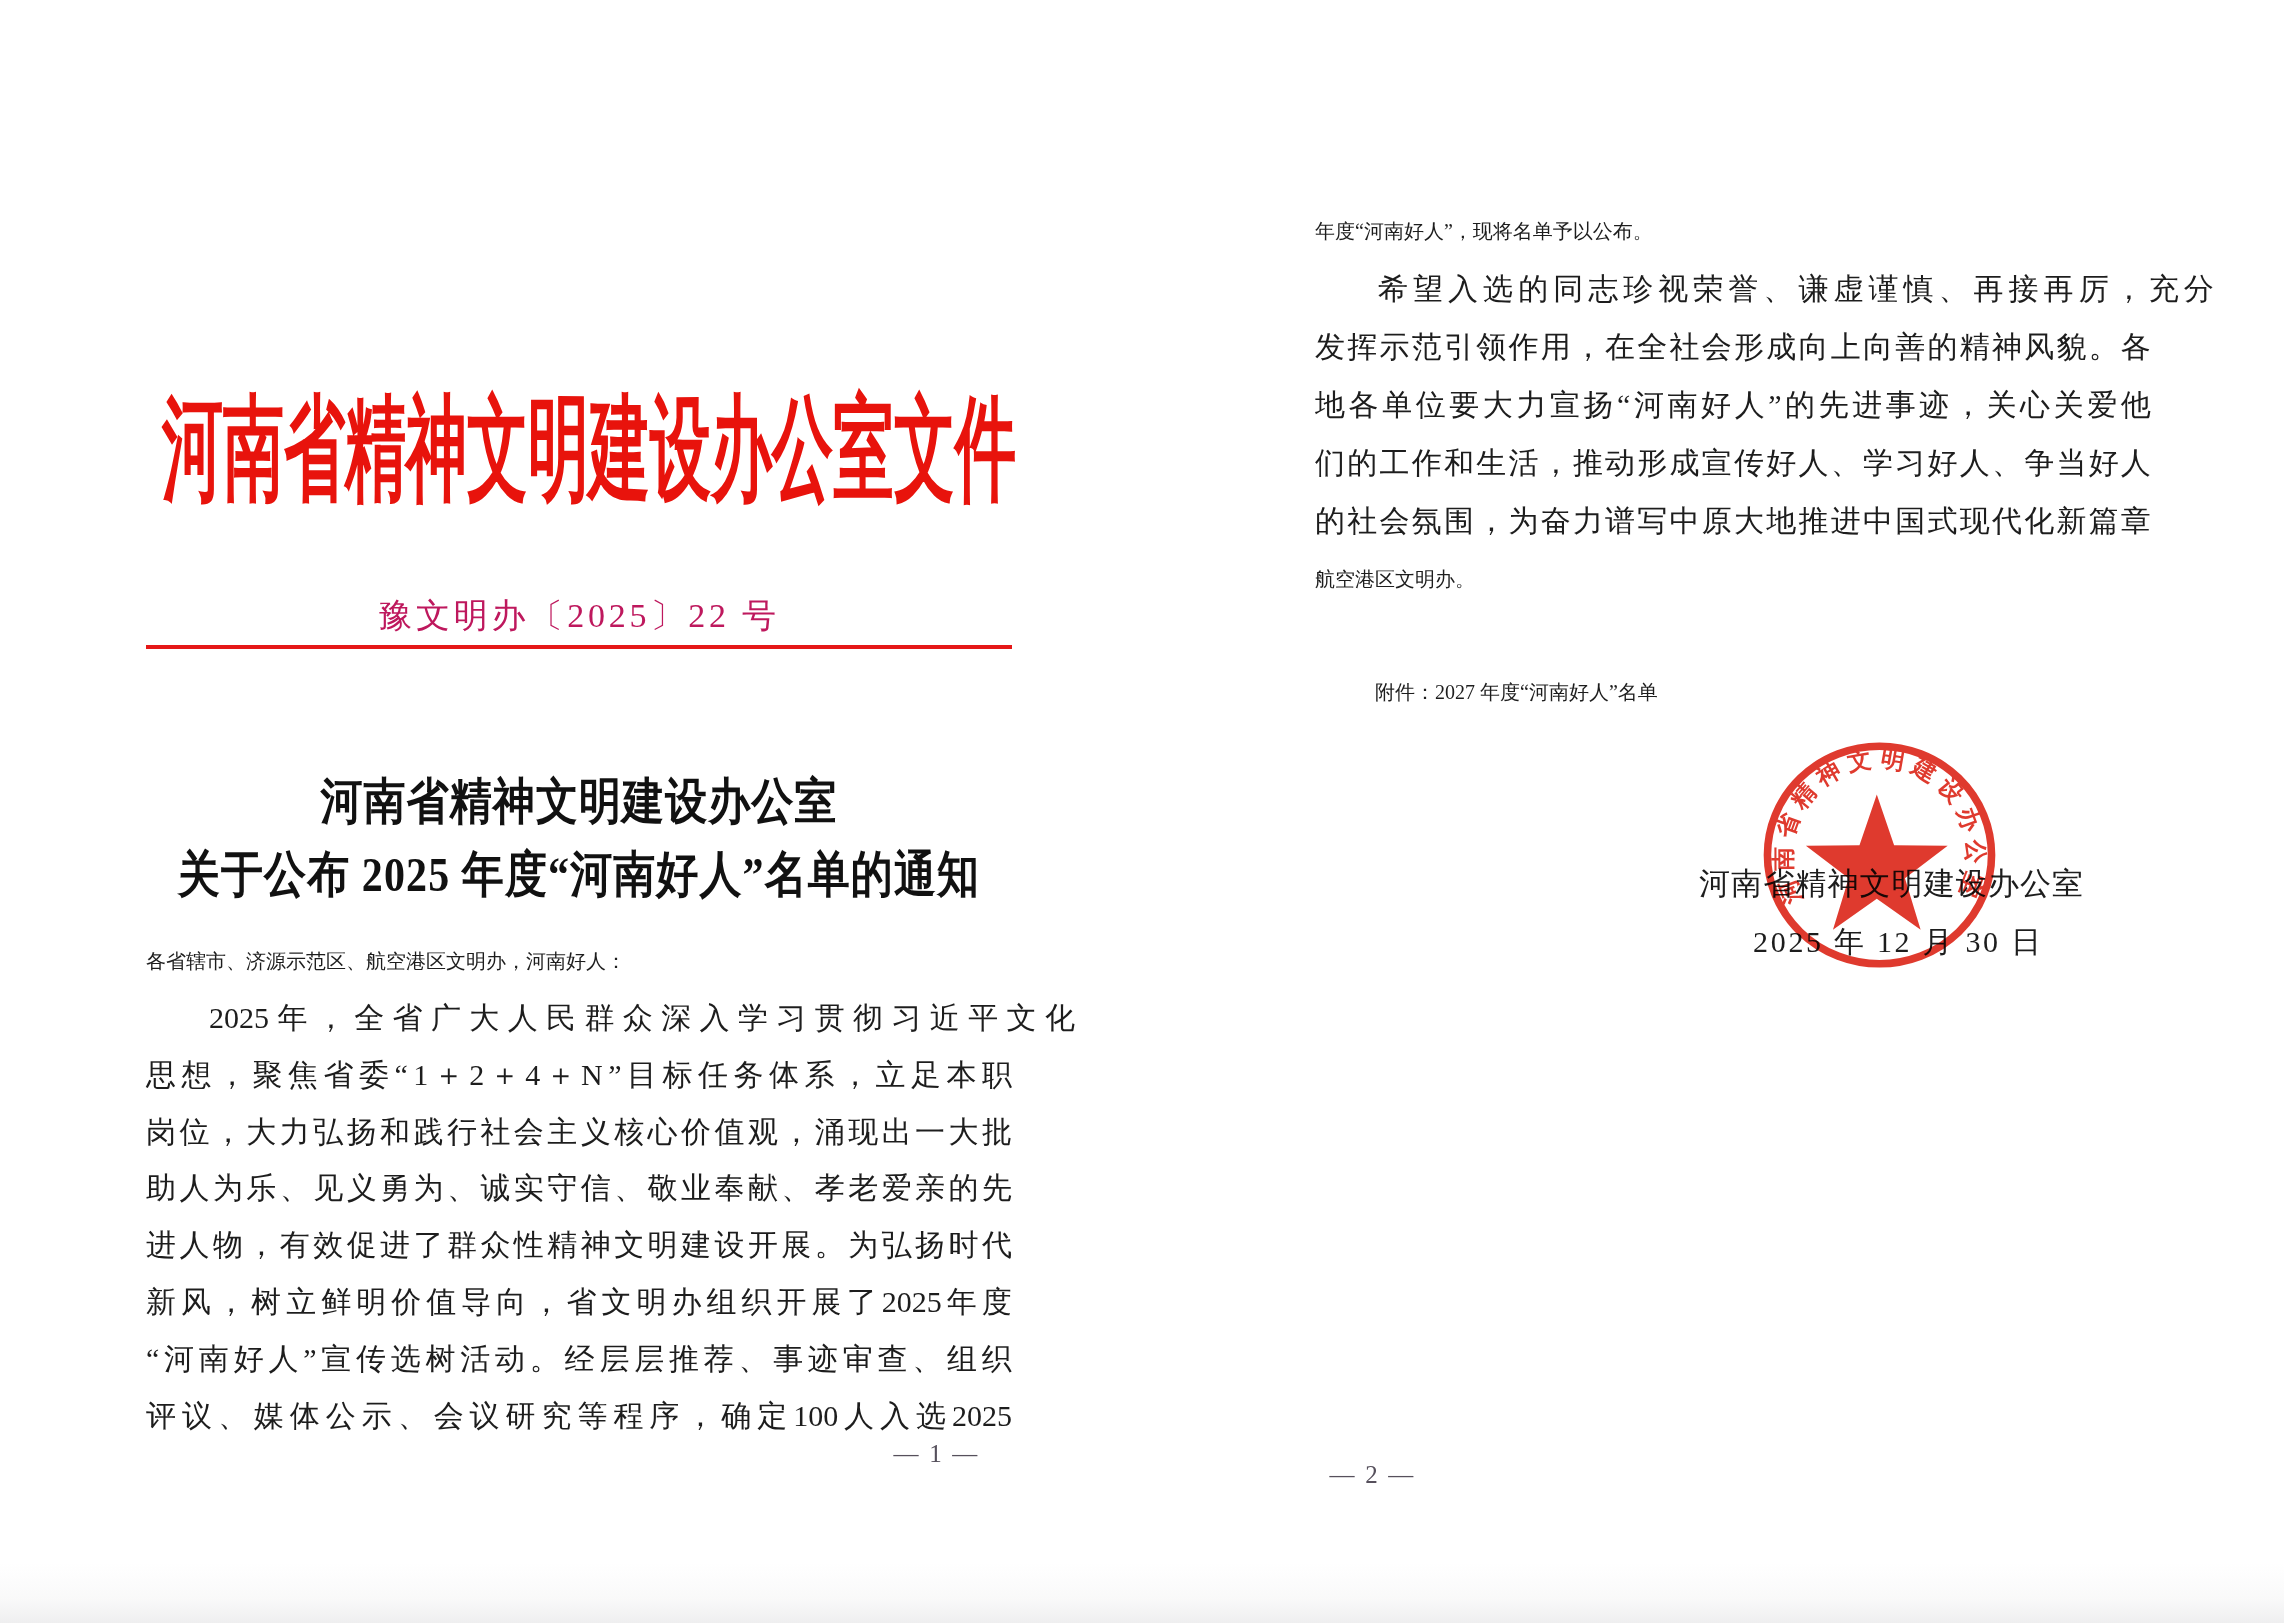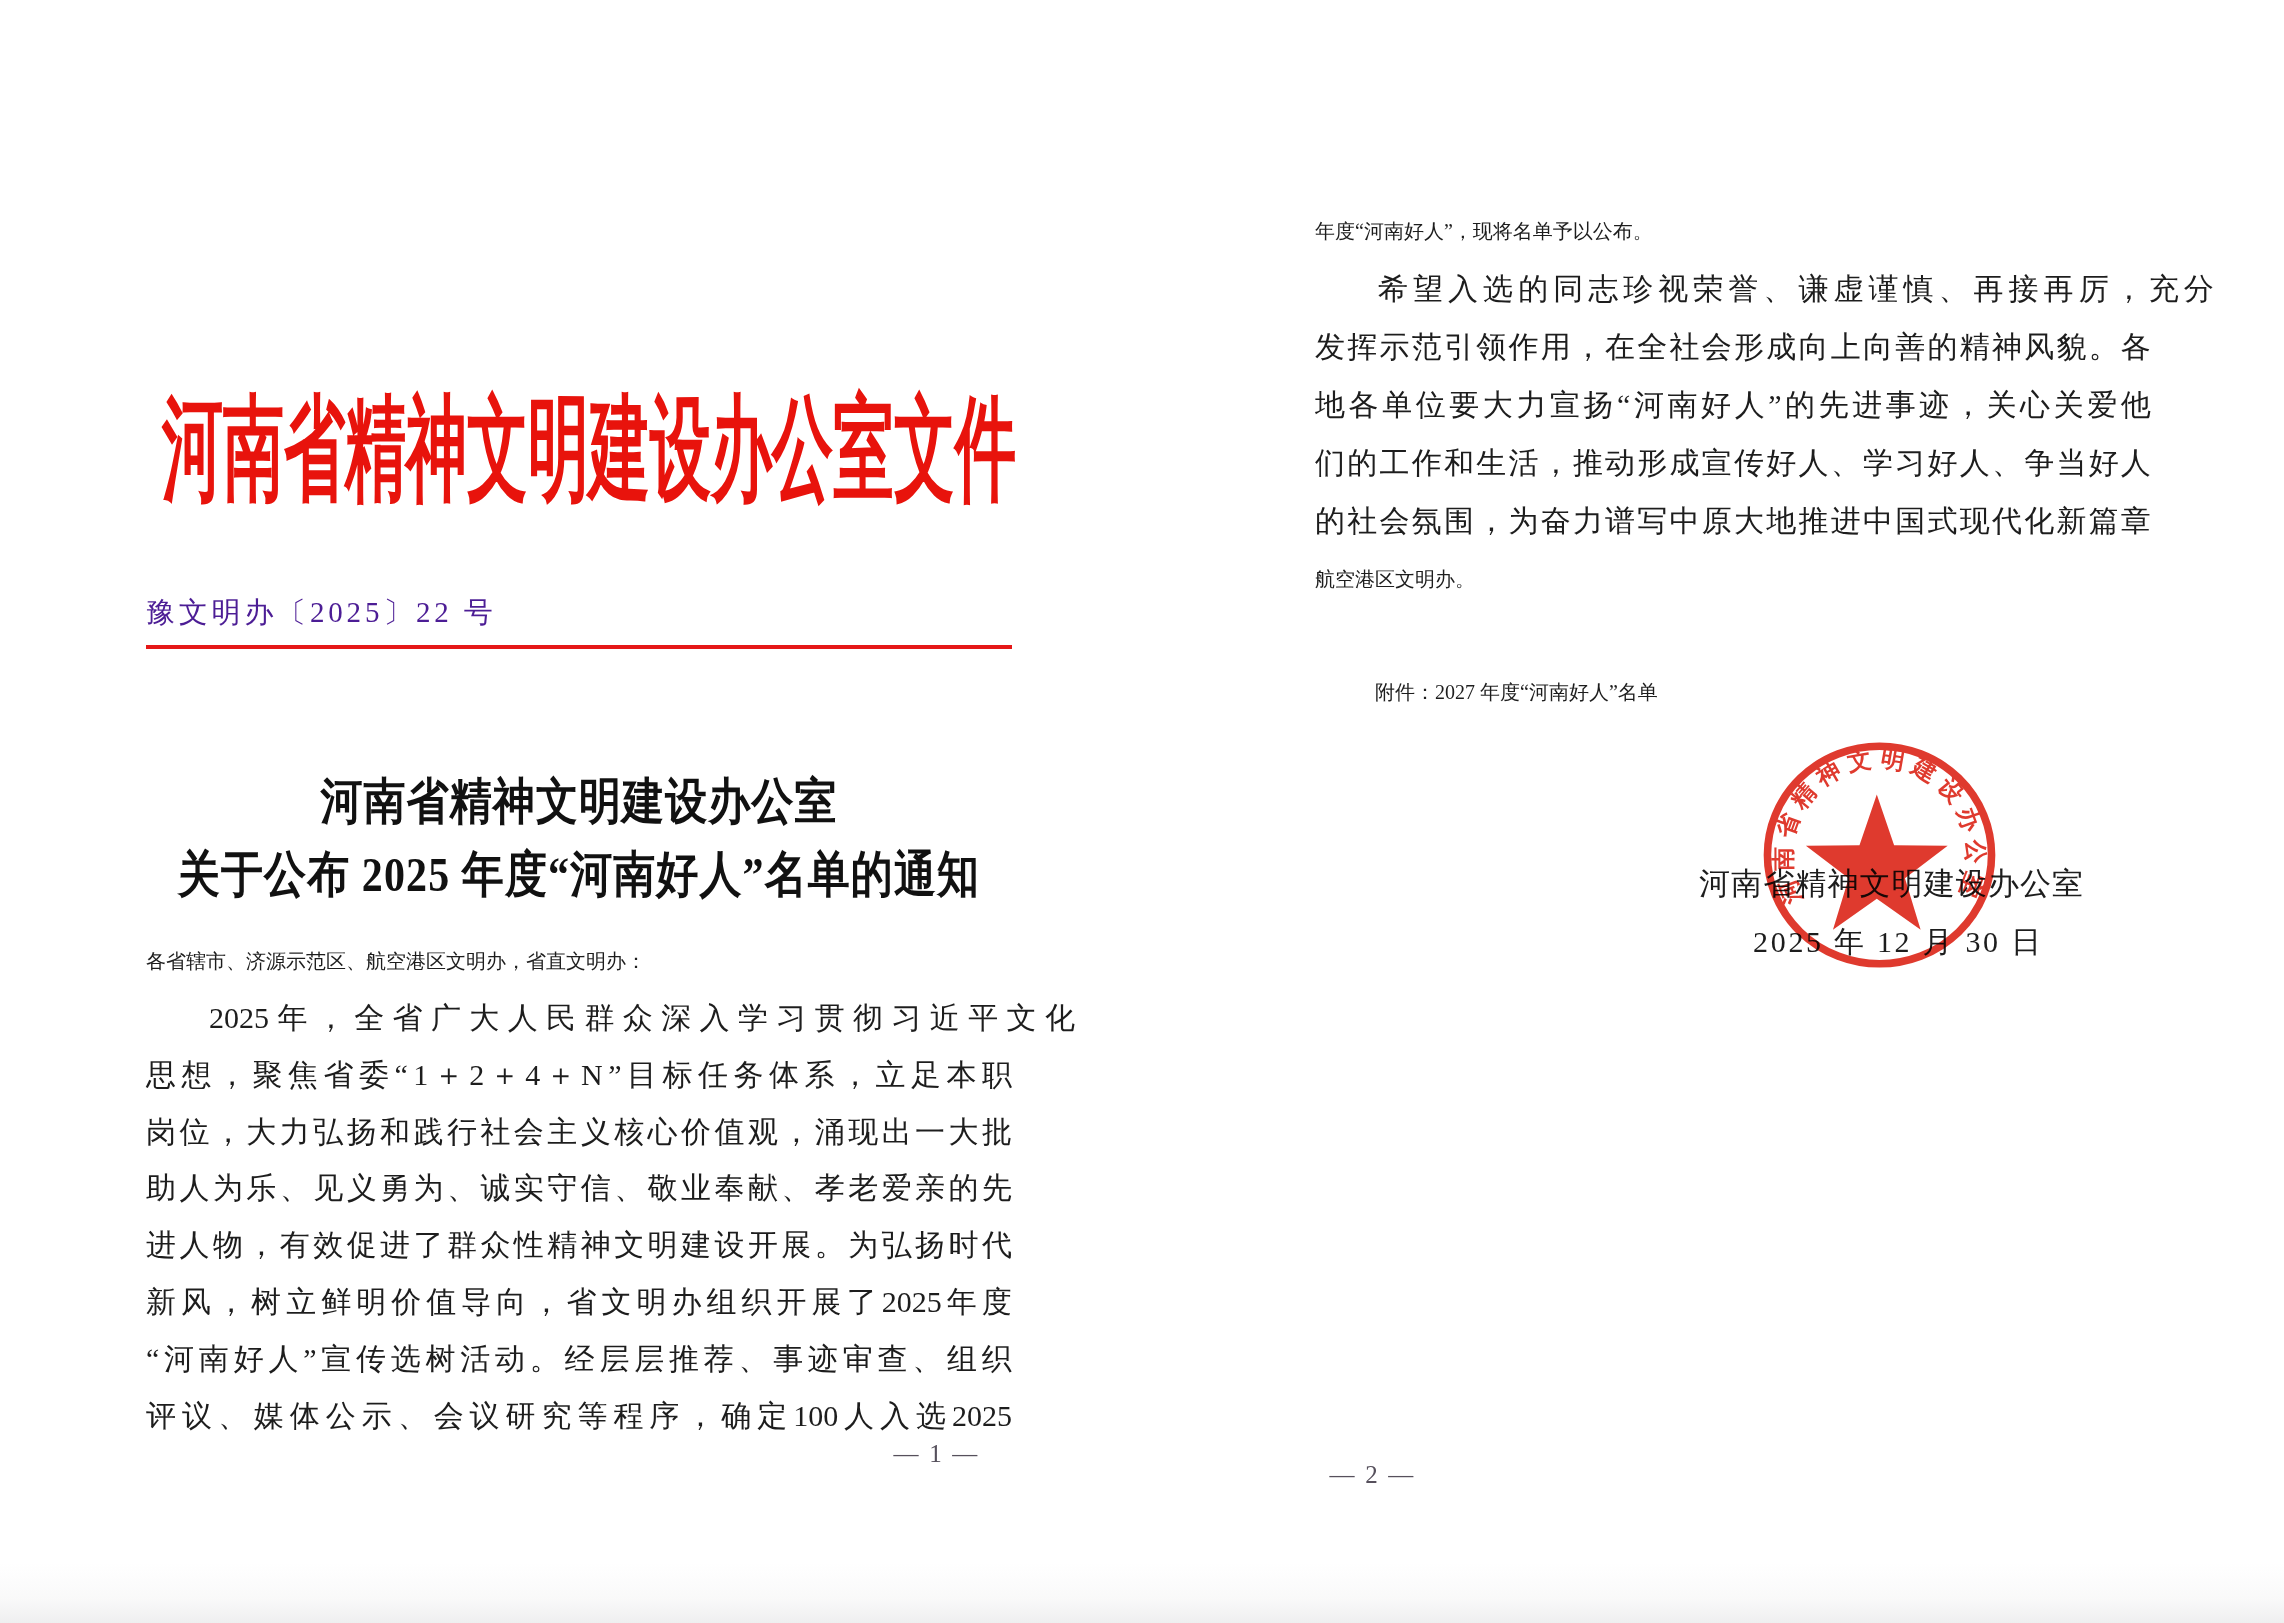--- a/index.html
+++ b/index.html
@@ -15,22 +15,22 @@
   
   .letterhead{
     left:162px;top:373px;width:828px;
     display:flex;justify-content:space-between;
     font-size:61px;font-weight:bold;
     transform:scaleY(1.88);transform-origin:50% 0;
     white-space:nowrap;
   }
   .docnum{
     left:146px;top:593px;width:866px;
-    text-align:left;font-size:29px;letter-spacing:3.8px;
-    color:#4c1d95;
+    text-align:center;font-size:34px;letter-spacing:3.8px;
+    color:#be185d;
   }
   .redline{left:146px;top:645px;width:866px;height:3.8px;}
   
   .ntitle{
     left:146px;width:866px;text-align:center;
     font-size:42px;font-weight:bold;letter-spacing:1.1px;
     transform:scaleY(1.18);transform-origin:50% 0;
     white-space:nowrap;color:#111;
   }
   .nt1{top:768px;}
@@ -87,21 +87,21 @@
         <span>件</span>
       </div>
 
     <div class="abs docnum">豫文明办〔2025〕22 号</div>
 
     <div class="abs redline" style="background: rgb(229, 23, 23);"></div>
 
     <div class="abs ntitle nt1">河南省精神文明建设办公室</div>
     <div class="abs ntitle nt2">关于公布 2025 年度“河南好人”名单的通知</div>
 
-    <div class="abs tline p1col" style="top:942px">各省辖市、济源示范区、航空港区文明办，省直文明办：</div>
+    <div class="abs tline p1col" style="top:942px">各省辖市、济源示范区、航空港区文明办，河南好人：</div>
 
     <div class="abs jline p1col indent2" style="top:999px">
         <span>2025</span>
         <span>年</span>
         <span>，</span>
         <span>全</span>
         <span>省</span>
         <span>广</span>
         <span>大</span>
         <span>人</span>

